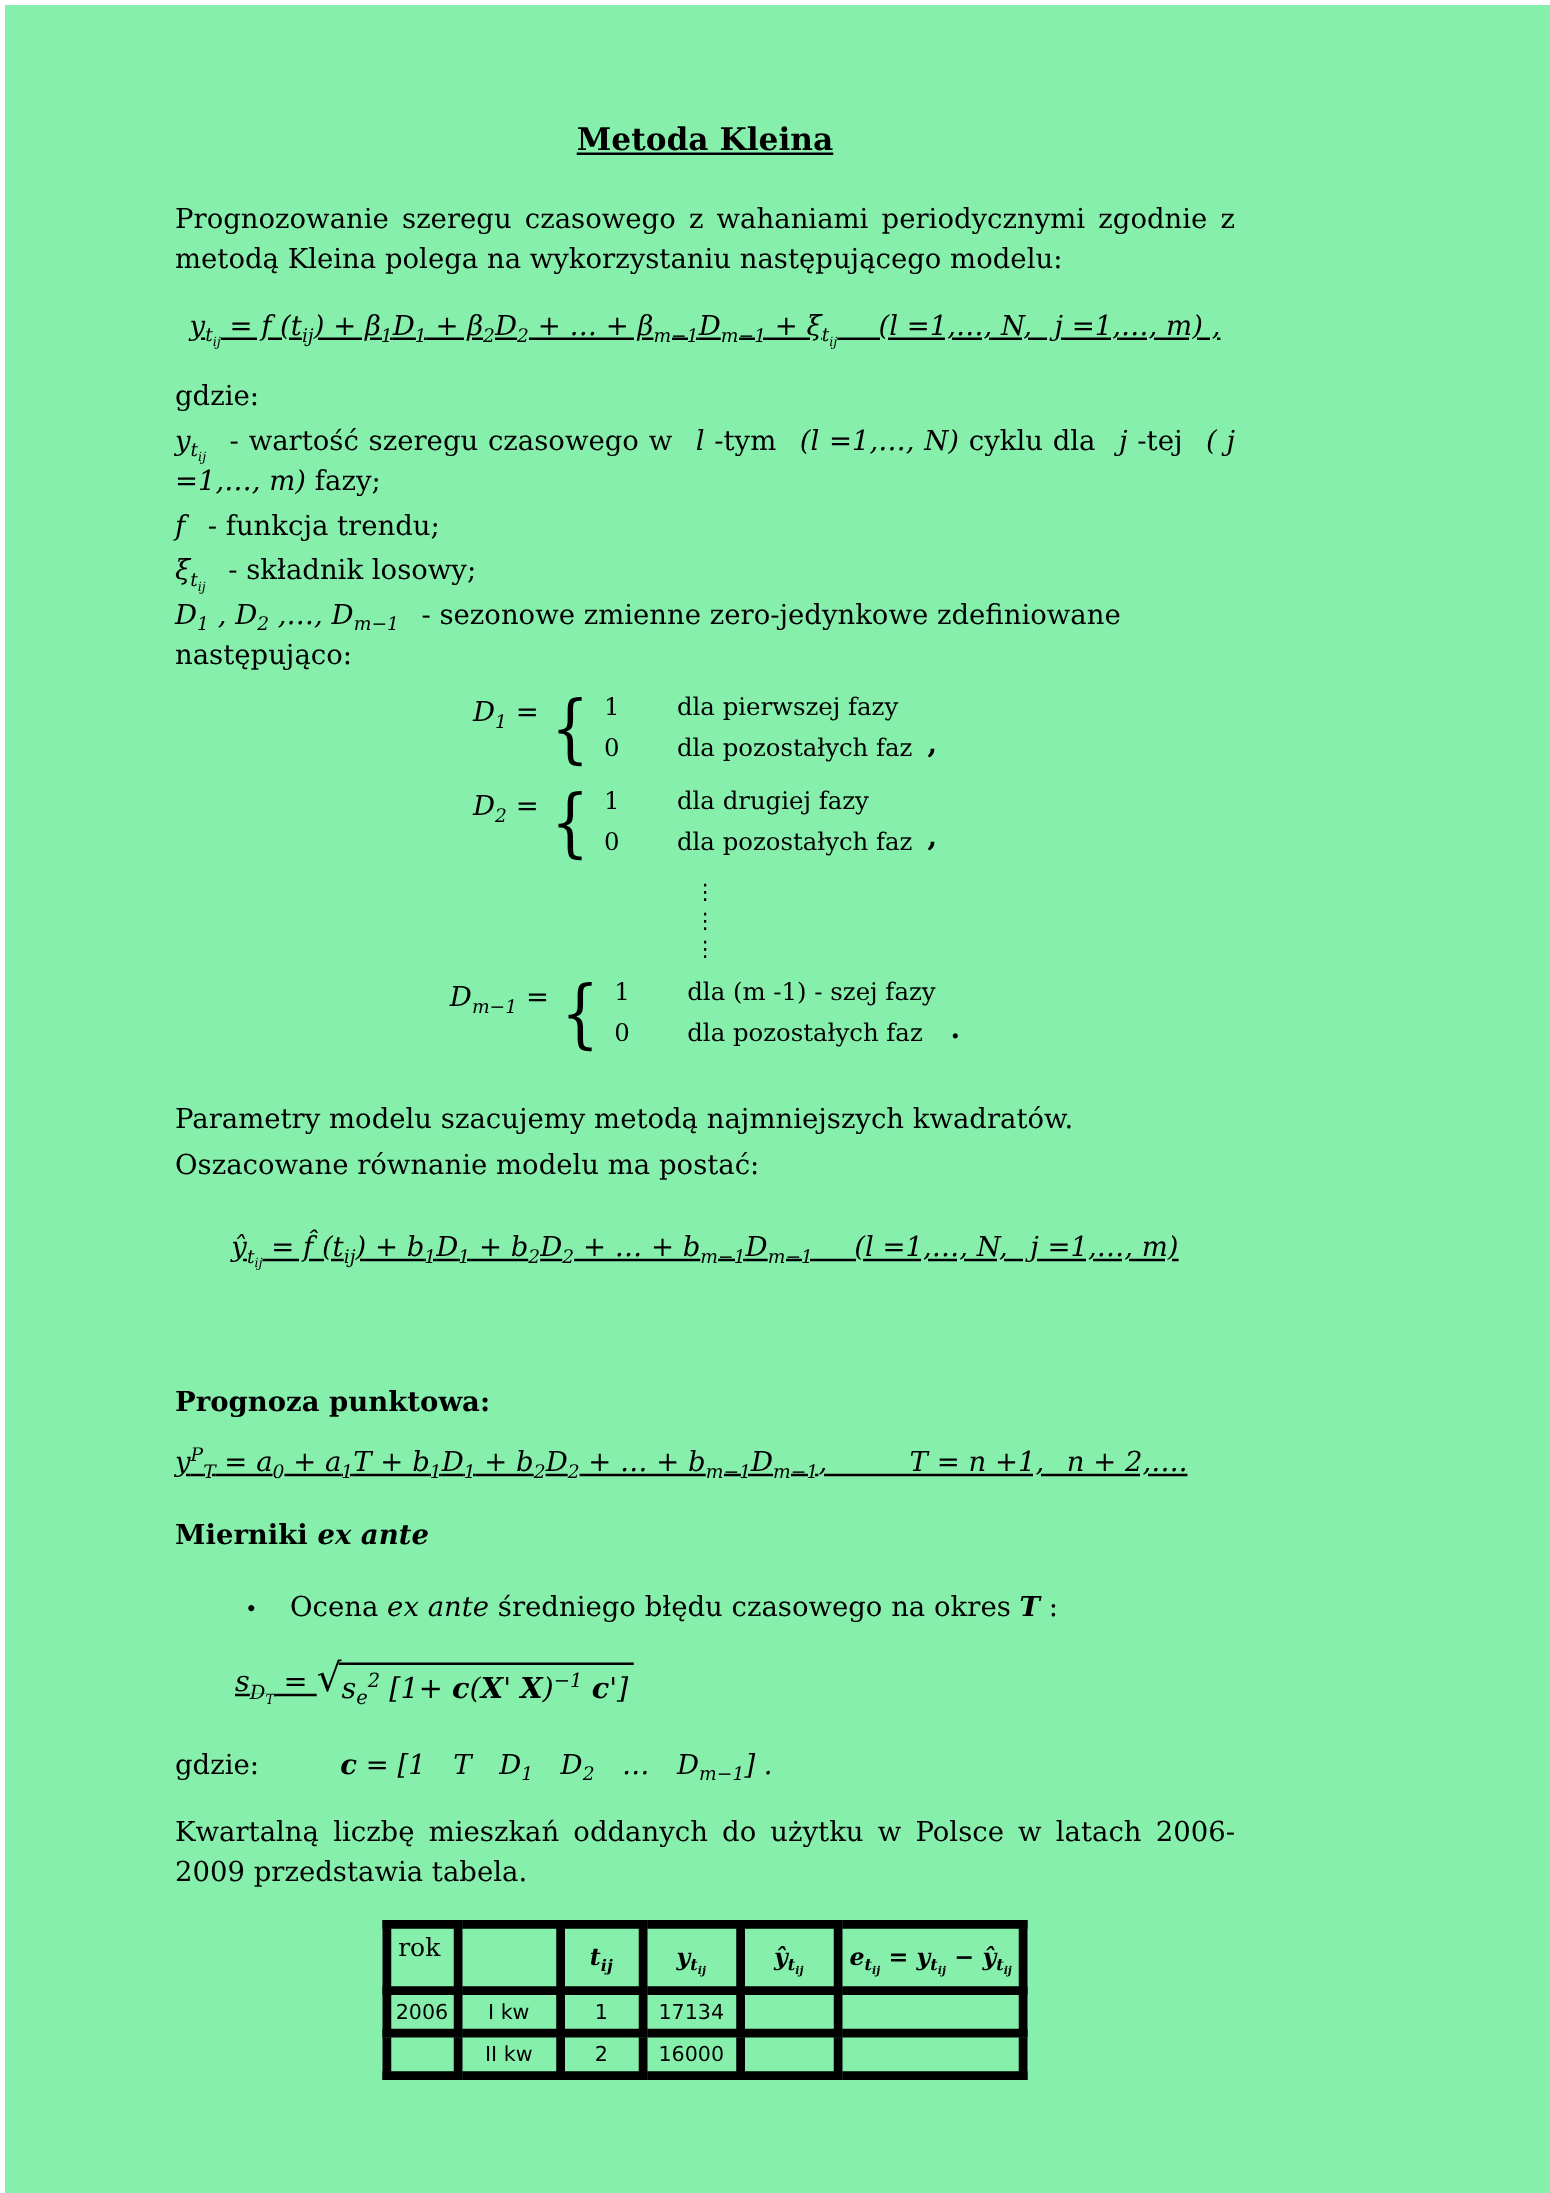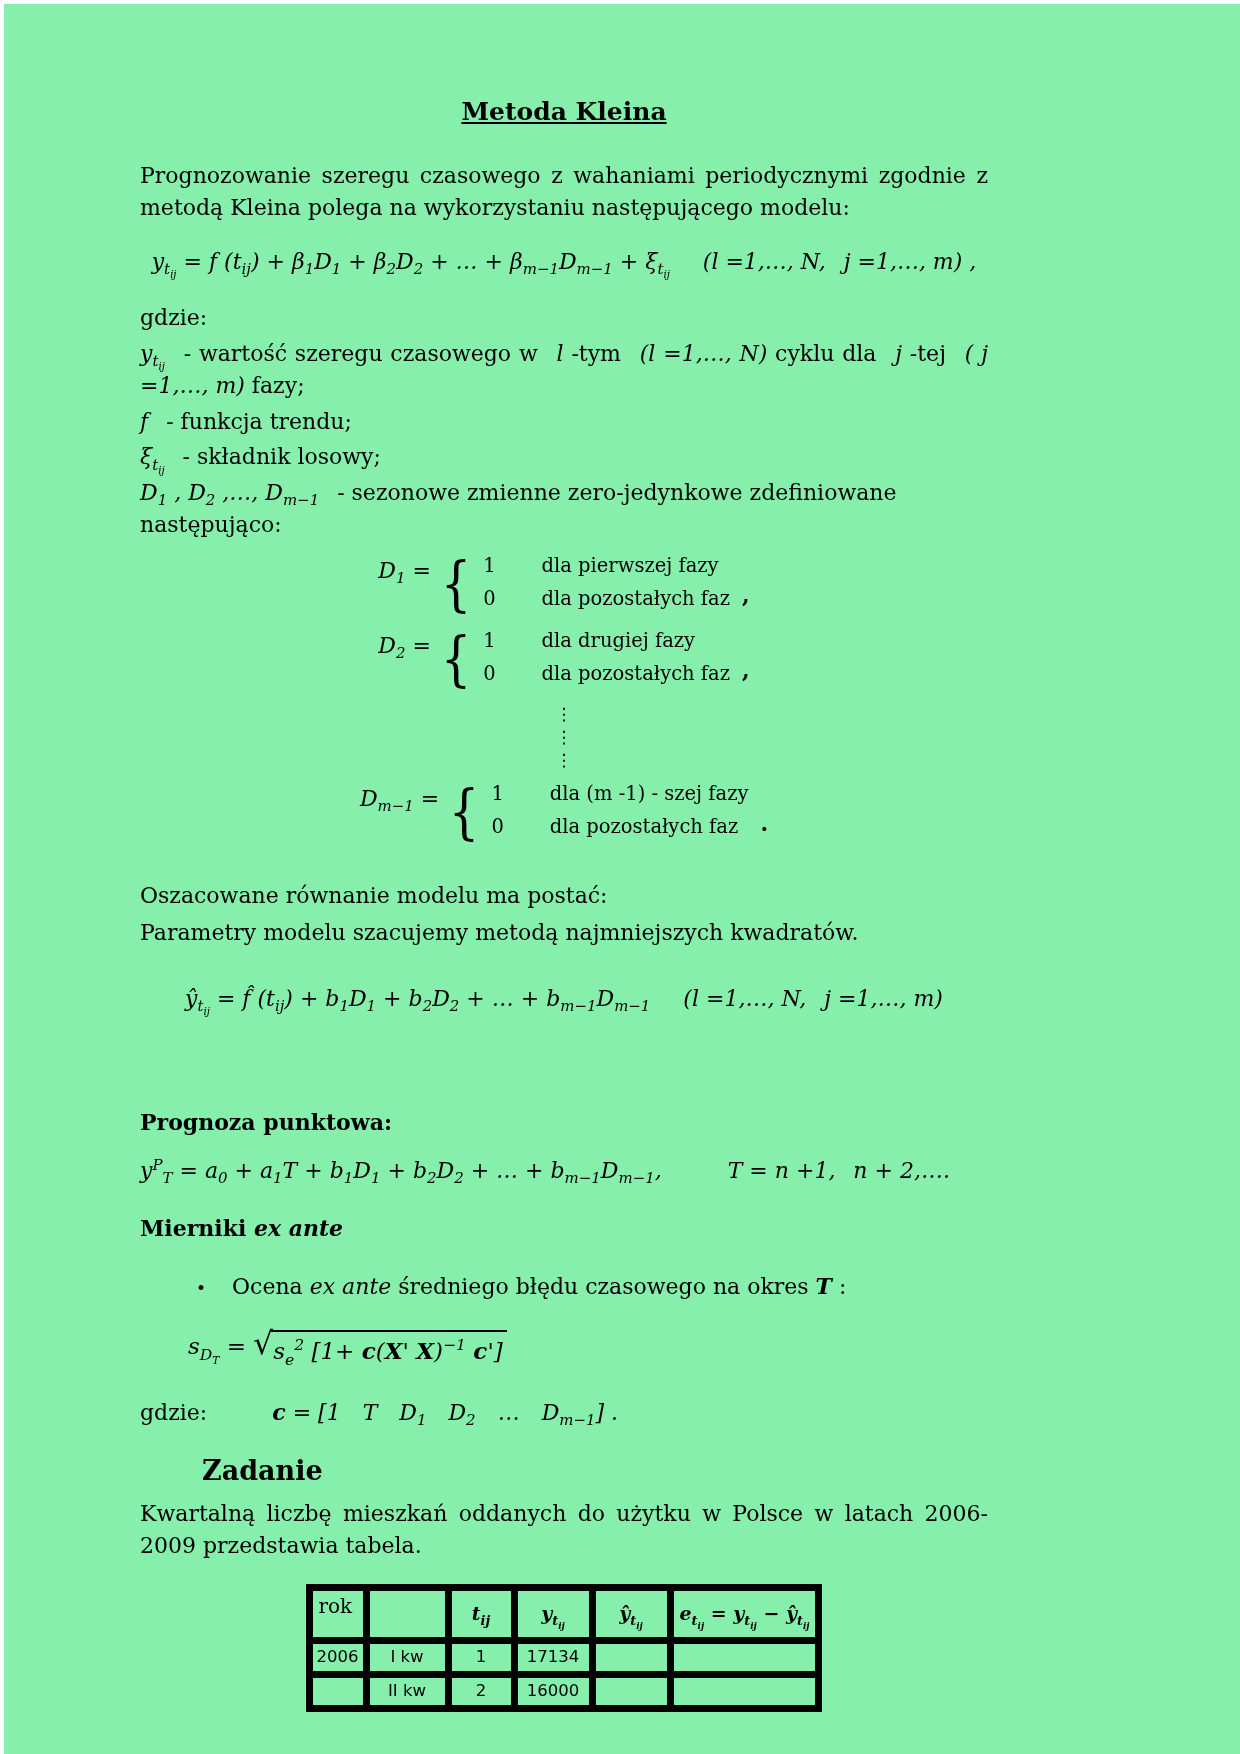--- a/index.html
+++ b/index.html
@@ -9,21 +9,21 @@
     font-family:"DejaVu Serif","Liberation Serif",serif;color:#000;
     font-size:22px;line-height:1.45;
   }
   .title{font-size:25px;font-weight:bold;text-align:center;text-decoration:underline;margin:0 0 30px;}
   .just{text-align:justify;}
   p.para{margin:0 0 22px;}
   .math{font-style:italic;}
   .math sub,.math sup{line-height:0;font-size:68%;}
   .math .up{font-style:normal;}
   .math .mbold{font-weight:bold;}
-  .formula{margin:4px 0 24px;}
+  .formula{margin:4px 0 24px;text-decoration:underline;}
   .center{text-align:center;}
   .gdzie{margin:0 0 4px;}
   .defs > div{margin:0 0 4px;}
   .defs{margin:0 0 10px;}
 
   .cases{margin:14px 0 0;}
   .case-line{display:flex;justify-content:center;align-items:flex-start;margin:0 0 18px;}
   .case-lhs{font-size:22px;margin-right:4px;}
   .brace{font-size:60px;font-weight:300;line-height:0.95;transform:scaleX(.8);margin:0 8px 0 2px;}
   .case-rows{display:grid;grid-template-columns:auto auto;column-gap:46px;row-gap:10px;
@@ -118,22 +118,22 @@
         <span class="ccond">dla (m -1) - szej fazy</span>
         <span class="cval">0</span>
         <span class="ccond">dla pozostałych faz</span>
       </span>
       <span class="ctail">.</span>
     </div>
 
   </div>
 
   <div class="twolines">
+    <div>Parametry modelu szacujemy metodą najmniejszych kwadratów.</div>
     <div>Oszacowane równanie modelu ma postać:</div>
-    <div>Parametry modelu szacujemy metodą najmniejszych kwadratów.</div>
   </div>
 
   <div class="formula center math f2">ŷ<sub>t<sub>ij</sub></sub> = f̂ (t<sub>ij</sub>) + b<sub>1</sub>D<sub>1</sub> + b<sub>2</sub>D<sub>2</sub> + … + b<sub>m−1</sub>D<sub>m−1</sub>  (l =1,…, N,  j =1,…, m)</div>
 
   <div class="bold-heading">Prognoza punktowa:</div>
 
   <div class="formula math f3">y<sup>P</sup><sub>T</sub> = a<sub>0</sub> + a<sub>1</sub>T + b<sub>1</sub>D<sub>1</sub> + b<sub>2</sub>D<sub>2</sub> + … + b<sub>m−1</sub>D<sub>m−1</sub>,   T = n +1,  n + 2,….</div>
 
   <div class="bold-heading mier">
     <span>Mierniki </span><i>ex ante</i>
@@ -147,21 +147,20 @@
   <div class="formula math f4">s<sub>D<sub>T</sub></sub> = <span class="sqrt">
         <span class="rad">√</span>
         <span class="radbody">s<sub>e</sub><sup>2</sup> [1+ <span class="mbold">c</span>(<span class="mbold">X</span>' <span class="mbold">X</span>)<sup>−1</sup> <span class="mbold">c</span>']</span>
       </span></div>
 
   <div class="gdzie-c">
     <span>gdzie:</span>
     <span class="math cvec"><span class="mbold">c</span> = [1 T D<sub>1</sub> D<sub>2</sub> … D<sub>m−1</sub>] .</span>
   </div>
 
-  <div class="zadanie">Zadanie</div>
 
   <p class="para just zt">Kwartalną liczbę mieszkań oddanych do użytku w Polsce w latach 2006-2009 przedstawia tabela.</p>
 
   <table class="data">
     <colgroup>
       <col style="width:56px">
         <col style="width:82px">
         <col style="width:66px">
       <col style="width:78px">
         <col style="width:78px">

